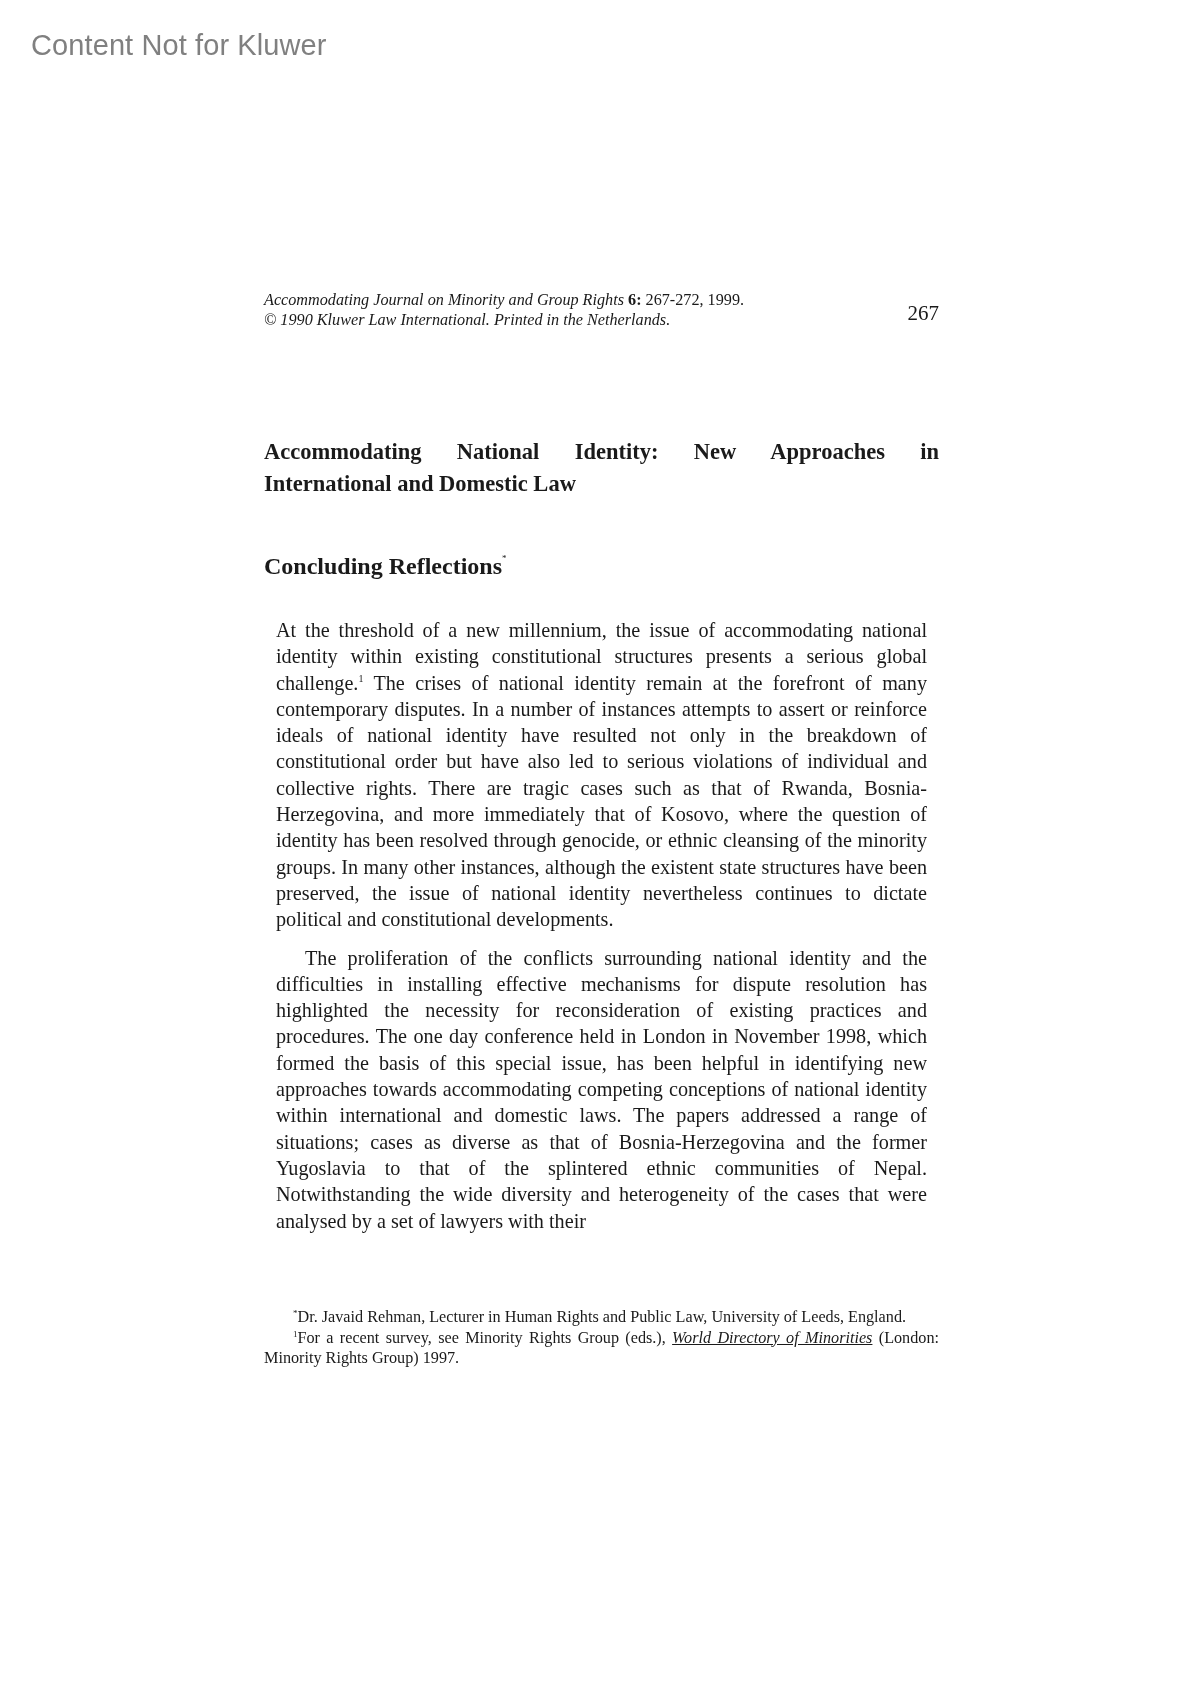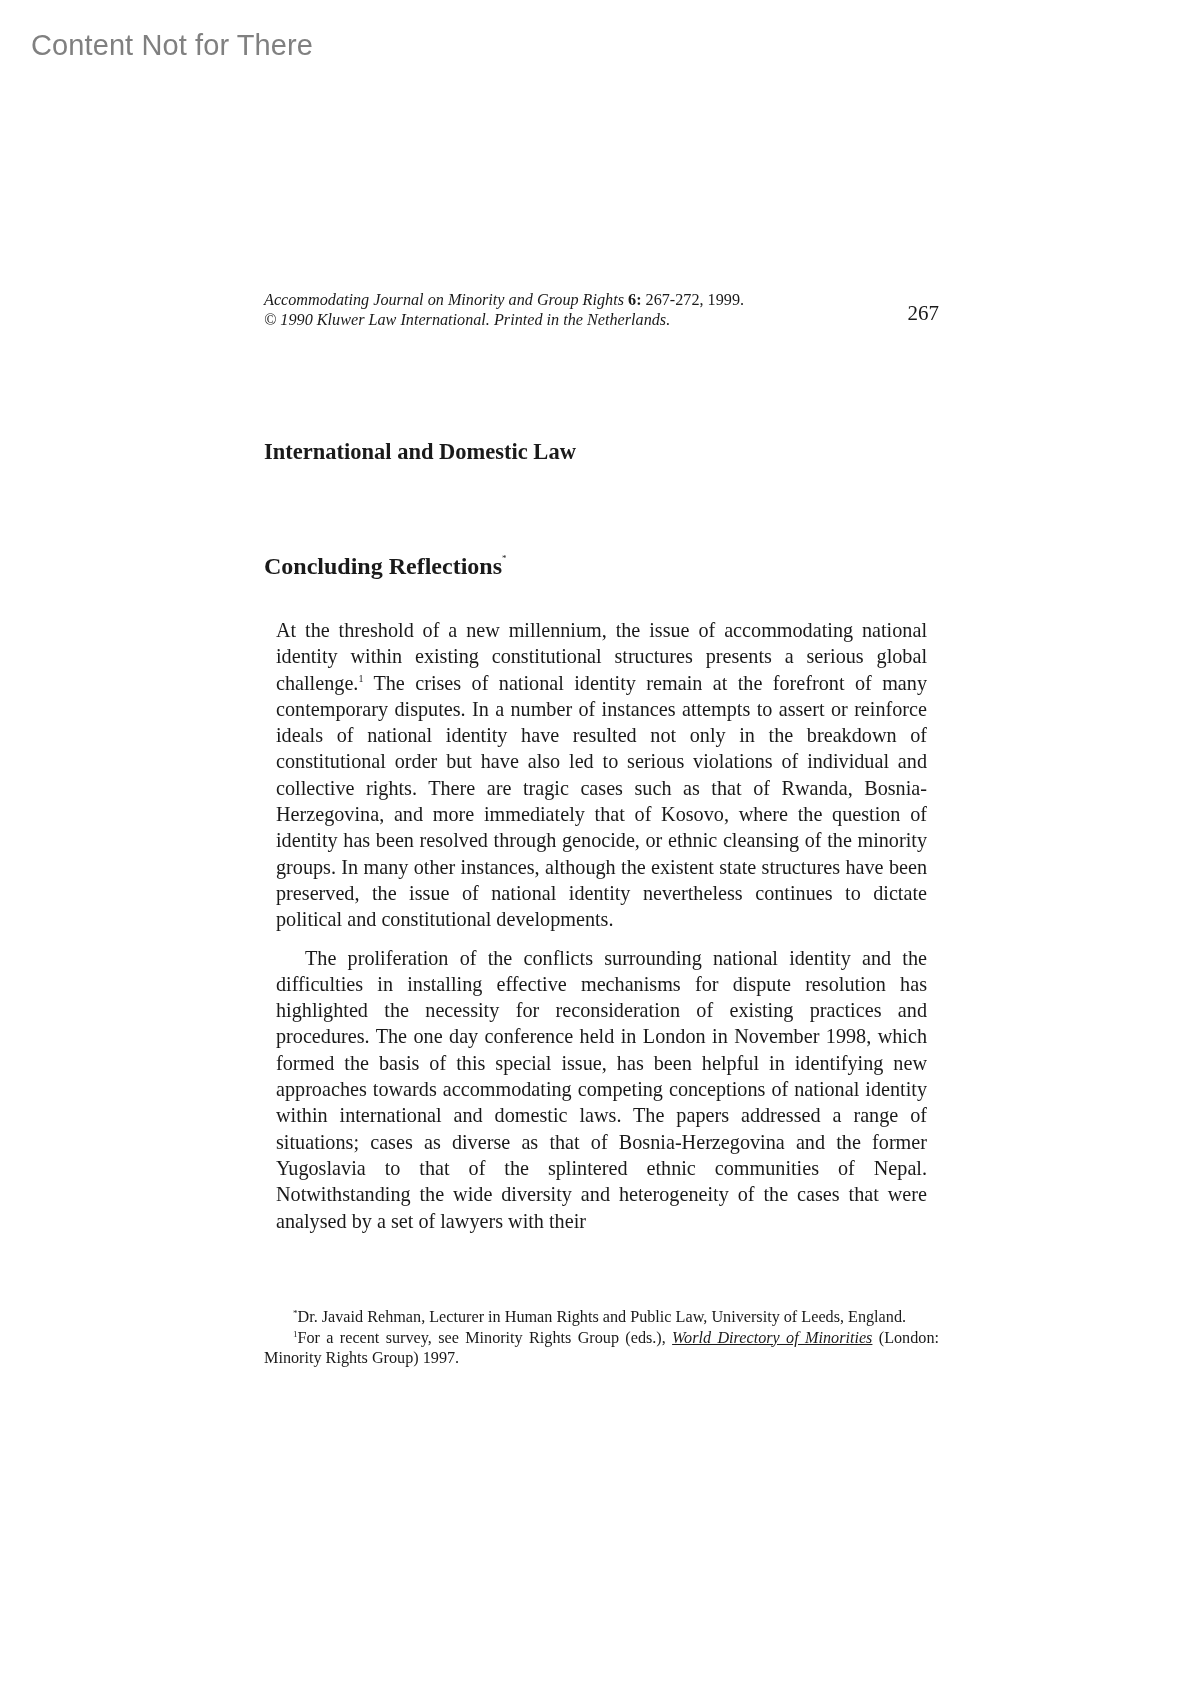--- a/index.html
+++ b/index.html
@@ -107,31 +107,32 @@
       line-height: 0;
     }
     .footnotes i {
       font-style: italic;
       text-decoration: underline;
     }
   </style>
 </head>
 <body>
 
-<div class="watermark">Content Not for There</div>
+<div class="watermark">Content Not for Kluwer</div>
 
 <div class="page journal-header">
   <div>
     <span>Accommodating Journal on Minority and Group Rights</span><span class="vol"> <b>6:</b><span> 267-272, 1999.</span></span>
   </div>
   <div>© 1990 Kluwer Law International. Printed in the Netherlands.</div>
   <div class="page-number">267</div>
 </div>
 
 <div class="page article-title">
+  <span class="line1">Accommodating National Identity: New Approaches in</span>
   <span>International and Domestic Law</span>
 </div>
 
 <div class="page section-title">
   <span>Concluding Reflections</span><sup>*</sup>
 </div>
 
 <div class="page body-text">
   <p><span>At the threshold of a new millennium, the issue of accommodating national identity within existing constitutional structures presents a serious global challenge.</span><sup>1</sup><span> The crises of national identity remain at the forefront of many contemporary disputes. In a number of instances attempts to assert or reinforce ideals of national identity have resulted not only in the breakdown of constitutional order but have also led to serious violations of individual and collective rights. There are tragic cases such as that of Rwanda, Bosnia-Herzegovina, and more immediately that of Kosovo, where the question of identity has been resolved through genocide, or ethnic cleansing of the minority groups. In many other instances, although the existent state structures have been preserved, the issue of national identity nevertheless continues to dictate political and constitutional developments.</span></p>
   <p class="indent">The proliferation of the conflicts surrounding national identity and the difficulties in installing effective mechanisms for dispute resolution has highlighted the necessity for reconsideration of existing practices and procedures. The one day conference held in London in November 1998, which formed the basis of this special issue, has been helpful in identifying new approaches towards accommodating competing conceptions of national identity within international and domestic laws. The papers addressed a range of situations; cases as diverse as that of Bosnia-Herzegovina and the former Yugoslavia to that of the splintered ethnic communities of Nepal. Notwithstanding the wide diversity and hetero­geneity of the cases that were analysed by a set of lawyers with their</p>

